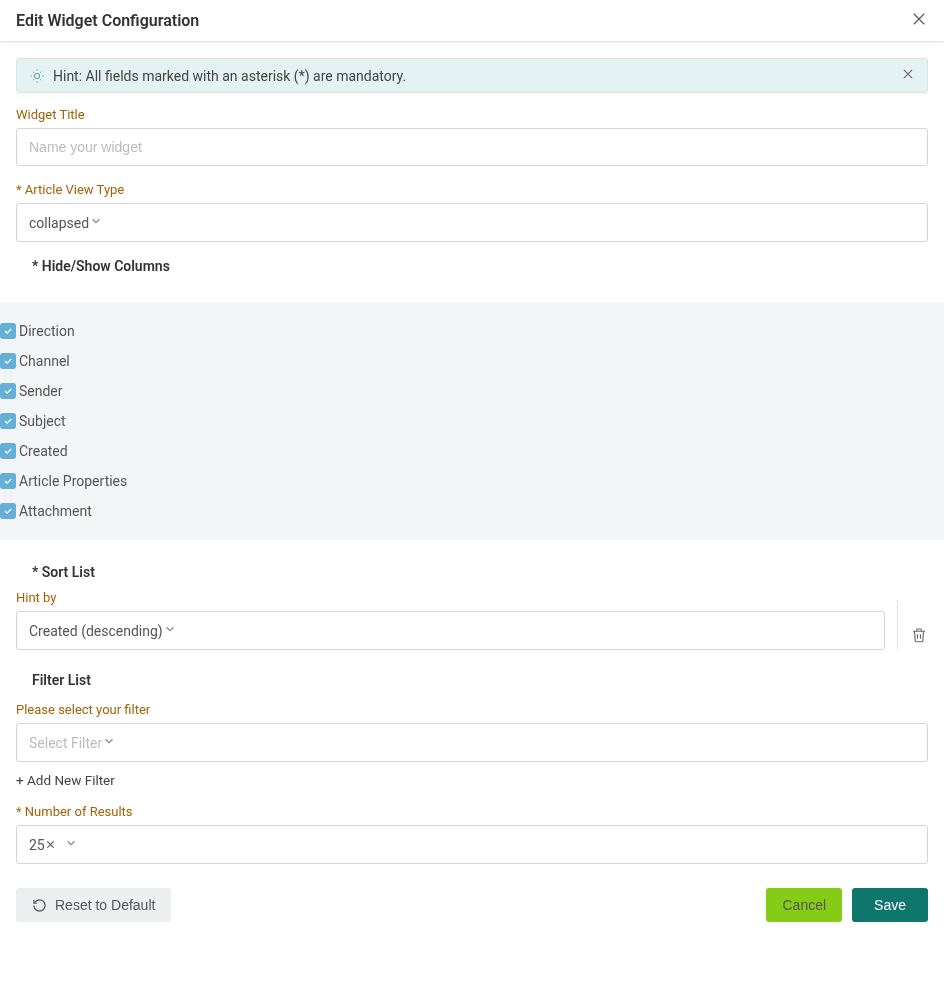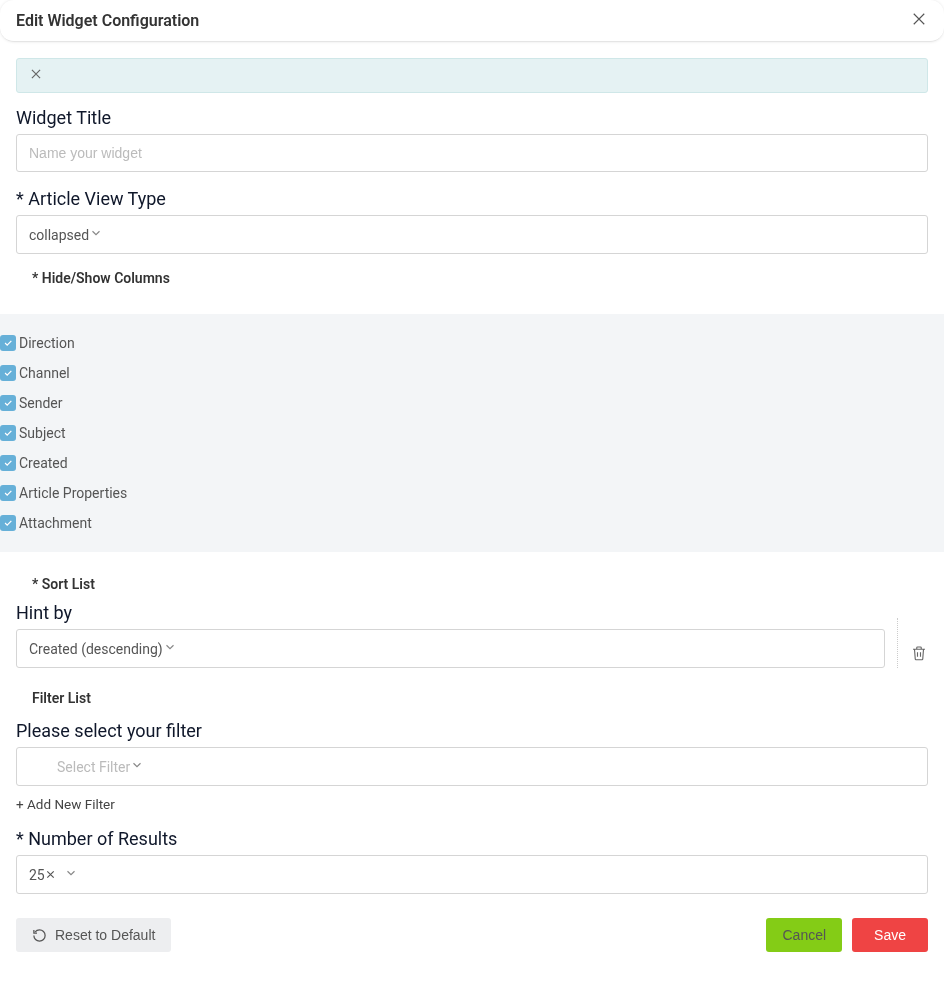--- a/index.html
+++ b/index.html
@@ -10,21 +10,20 @@
     background: #fff;
     width: 944px;
   }
   .header {
     display: flex;
     align-items: center;
     justify-content: space-between;
     padding: 10px 16px;
     border-bottom: 1px solid #e5e5e5;
     box-shadow: 0 0 3px rgba(0,0,0,0.1);
-    border-radius: 14px;
   }
   .header h1 {
     font-size: 16px;
     font-weight: 600;
     color: #333;
   }
   .close-x svg { width: 18px; height: 18px; stroke: #555; }
   .close-x { cursor: pointer; }
 
   .content { padding: 16px; }
@@ -38,21 +37,21 @@
     border-radius: 3px;
     padding: 8px 12px;
     margin-bottom: 14px;
     color: #444;
   }
   .hint-left { display: flex; align-items: center; gap: 8px; }
   .hint-left svg { width: 16px; height: 16px; stroke: #5a9aa0; }
   .hint .close-small { cursor: pointer; }
   .hint .close-small svg { width: 14px; height: 14px; stroke: #666; }
 
-  .label { color: #0f172a; font-size: 18px; margin-bottom: 6px; display: block; }
+  .label { color: #a16207; font-size: 13px; margin-bottom: 6px; display: block; }
   .section-label { font-weight: 600; color: #333; font-size: 14px; margin: 16px 0 10px 16px; display: block; }
 
   .input-text {
     width: 100%;
     padding: 10px 12px;
     border: 1px solid #d5d5d5;
     border-radius: 3px;
     font-size: 14px;
     color: #333;
   }
@@ -63,21 +62,21 @@
     border: 1px solid #d5d5d5;
     border-radius: 3px;
     padding: 10px 12px;
     display: flex;
     align-items: center;
     justify-content: flex-start;
     background: #fff;
     cursor: pointer;
   }
   .select-wrap .val { color: #555; }
-  .select-wrap .placeholder { color: #bbb; margin-left: 28px; }
+  .select-wrap .placeholder { color: #bbb; }
   .select-wrap .right-icons { display: flex; align-items: center; gap: 8px; }
   .chev svg { width: 14px; height: 14px; stroke: #888; }
   .clear-x svg { width: 11px; height: 11px; stroke: #555; stroke-width: 2.5; }
 
   .field { margin-bottom: 16px; }
 
   .columns-panel {
     background: #f3f5f7;
     padding: 14px 16px;
     margin: 0 -16px;
@@ -124,38 +123,45 @@
     font-size: 14px;
     cursor: pointer;
     border: none;
     display: flex;
     align-items: center;
     gap: 8px;
   }
   .btn-reset { background: #edeef0; color: #555; }
   .btn-reset svg { width: 15px; height: 15px; stroke: #555; }
   .btn-cancel { background: #84cc16; color: #555; }
-  .btn-save { background: #ef4444; color: #fff; padding: 9px 22px; }
+  .btn-save { background: #0f766e; color: #fff; padding: 9px 22px; }
 
 </style>
 </head>
 <body>
 
 <div class="header">
   <h1>Edit Widget Configuration</h1>
   <div class="close-x">
     <svg viewBox="0 0 24 24" fill="none" stroke-width="1.5">
         <path d="M5 5 L19 19 M19 5 L5 19"></path>
       </svg>
   </div>
 </div>
 
 <div class="content">
 
   <div class="hint">
+    <div class="hint-left">
+      <svg viewBox="0 0 24 24" fill="none" stroke-width="1.5">
+        <circle cx="12" cy="12" r="4"></circle>
+        <path d="M12 2v2M12 20v2M4 12H2M22 12h-2M5.6 5.6l1.4 1.4M17 17l1.4 1.4M5.6 18.4L7 17M17 7l1.4-1.4"></path>
+      </svg>
+      <span>Hint: All fields marked with an asterisk (*) are mandatory.</span>
+    </div>
     <div class="close-small">
       <svg viewBox="0 0 24 24" fill="none" stroke-width="2">
           <path d="M5 5 L19 19 M19 5 L5 19"></path>
         </svg>
     </div>
   </div>
 
   <div class="field">
     <span class="label">Widget Title</span>
     <input class="input-text" type="text" placeholder="Name your widget" style="">

